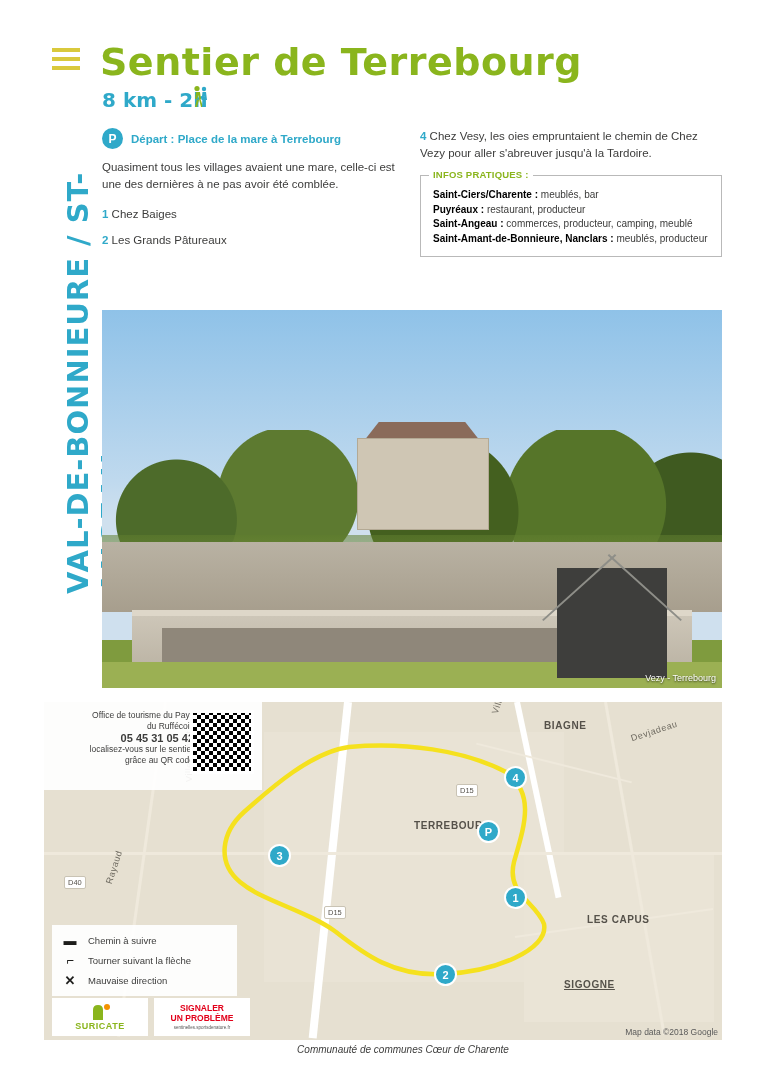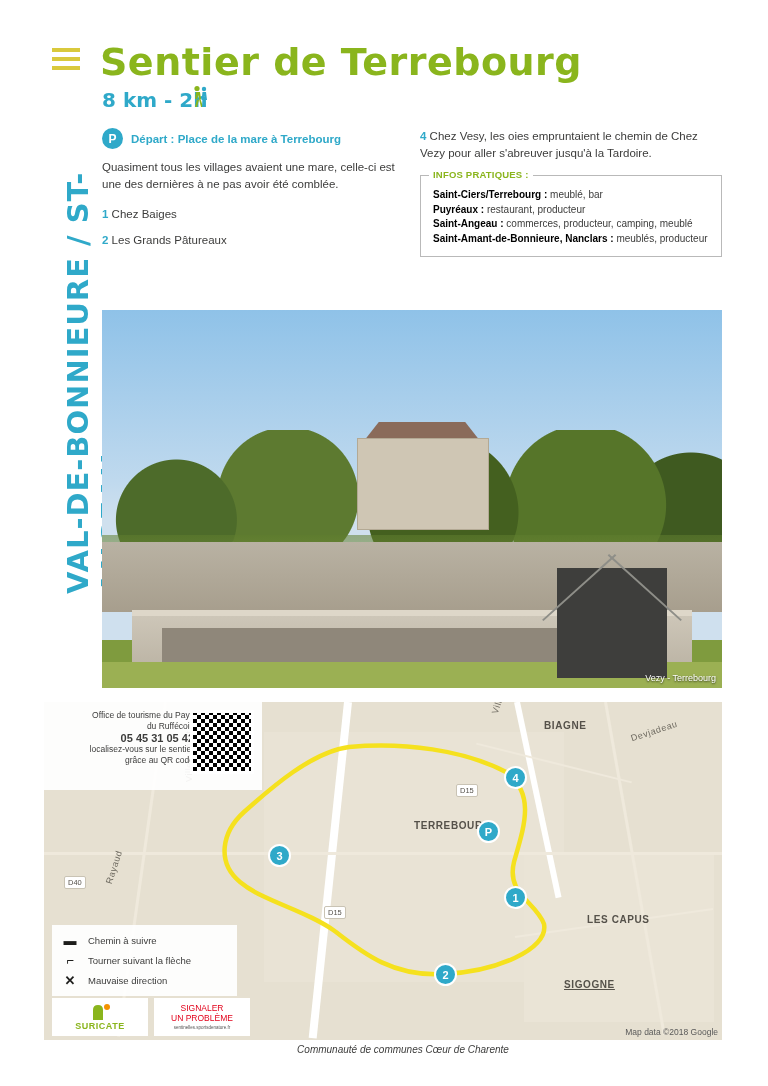--- a/index.html
+++ b/index.html
@@ -219,21 +219,21 @@
   }
   .logo-suricate{
     width:96px;height:38px;background:#fff;display:flex;flex-direction:column;
     align-items:center;justify-content:center;
   }
   .logo-suricate .nm{font-size:9px;font-weight:bold;color:#8ab51d;letter-spacing:.5px;}
   .logo-signaler{
     width:96px;height:38px;background:#fff;display:flex;flex-direction:column;
     align-items:center;justify-content:center;
   }
-  .logo-signaler .t1{font-size:8.5px;font-weight:normal;color:#e2001a;line-height:1.1;}
+  .logo-signaler .t1{font-size:8.5px;font-weight:bold;color:#e2001a;line-height:1.1;}
   .logo-signaler .t2{font-size:4.5px;color:#555;margin-top:2px;}
   .footer{
     position:absolute;left:0;top:1044px;width:768px;text-align:center;
     font-size:10px;font-style:italic;color:#3c3c3b;padding-left:19px;
   }
 </style>
 </head>
 <body>
 
 <div class="bars">
@@ -275,22 +275,22 @@
 
 <div class="col-right">
   <p class="para">
     <span class="num">4</span>
     <span>Chez Vesy, les oies empruntaient le chemin de Chez Vezy pour aller s'abreuver jusqu'à la Tardoire.</span>
   </p>
 
   <div class="infos-box">
     <div class="infos-legend">INFOS PRATIQUES :</div>
     <div class="info-line">
-      <b>Saint-Ciers/Terrebourg :</b>
-      <span>meublé, bar</span>
+      <b>Saint-Ciers/Charente :</b>
+      <span>meublés, bar</span>
     </div>
     <div class="info-line">
       <b>Puyréaux :</b>
       <span>restaurant, producteur</span>
     </div>
     <div class="info-line">
       <b>Saint-Angeau :</b>
       <span>commerces, producteur, camping, meublé</span>
     </div>
     <div class="info-line">

